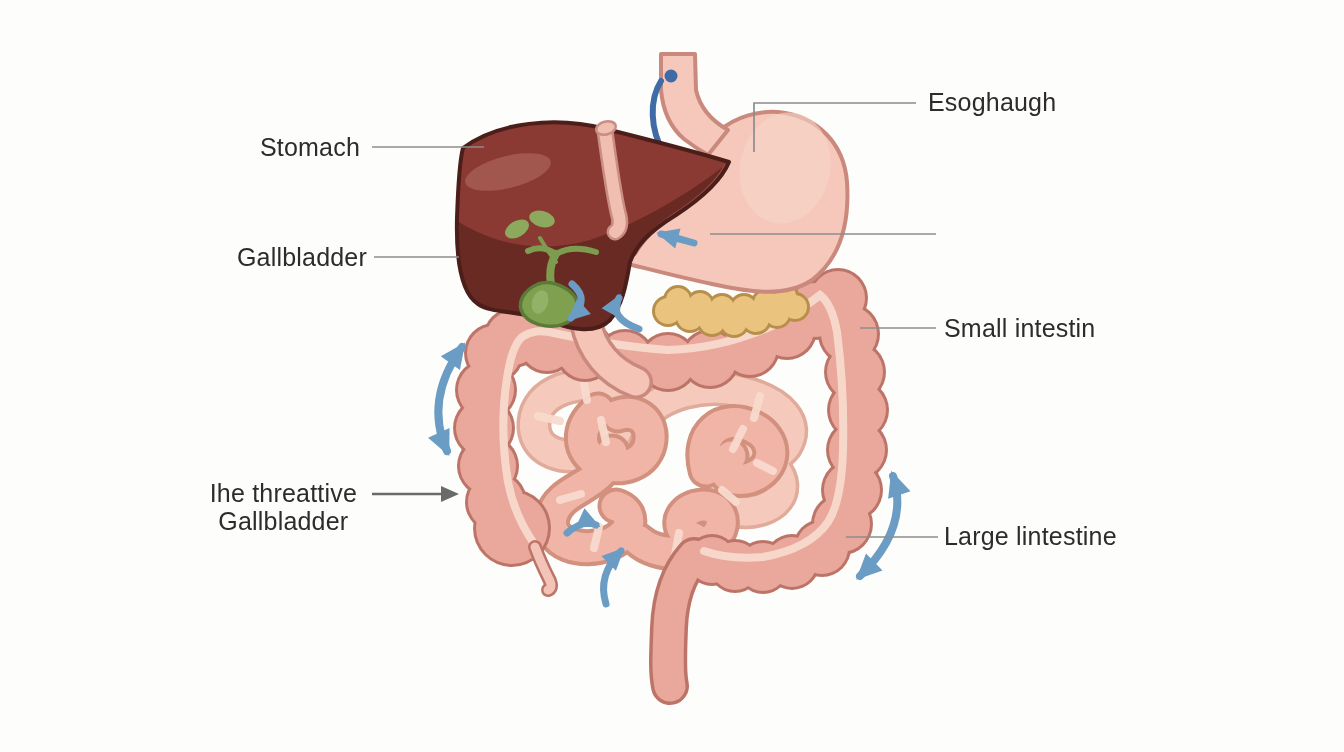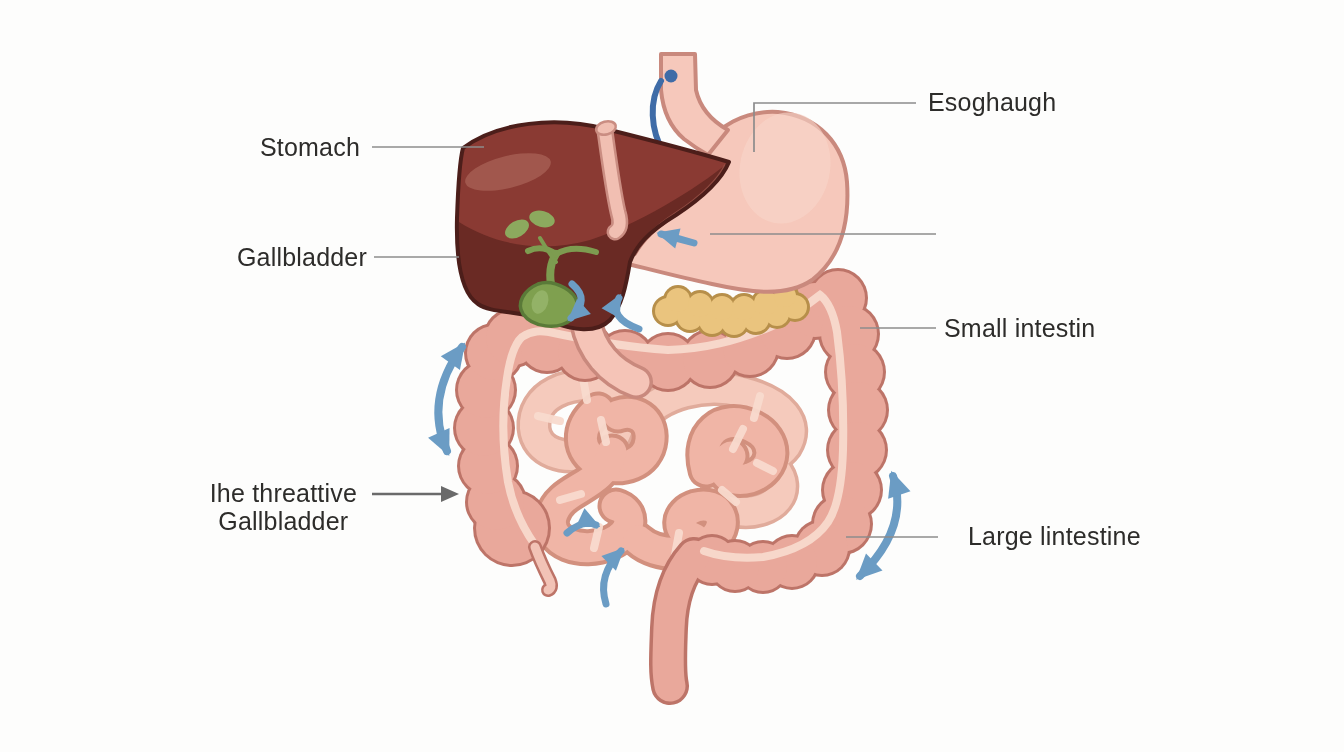--- a/index.html
+++ b/index.html
@@ -245,14 +245,14 @@
 </svg>
 
   <div class="lbl vc ra" style="right:984px;top:147px;">Stomach</div>
   <div class="lbl vc ra" style="right:977px;top:257px;">Gallbladder</div>
   <div class="lbl vc" style="left:928px;top:102px;">Esoghaugh</div>
   <div class="lbl vc" style="left:944px;top:328px;">Small intestin</div>
   <div class="lbl ra" style="right:987px;top:479px;">
     <div>Ihe threattive</div>
     <div>Gallbladder</div>
   </div>
-  <div class="lbl vc" style="left:944px;top:536px;margin-left:24px;">Large lintestine</div>
+  <div class="lbl vc" style="left:944px;top:536px;">Large lintestine</div>
 </div>
 
 </body></html>

